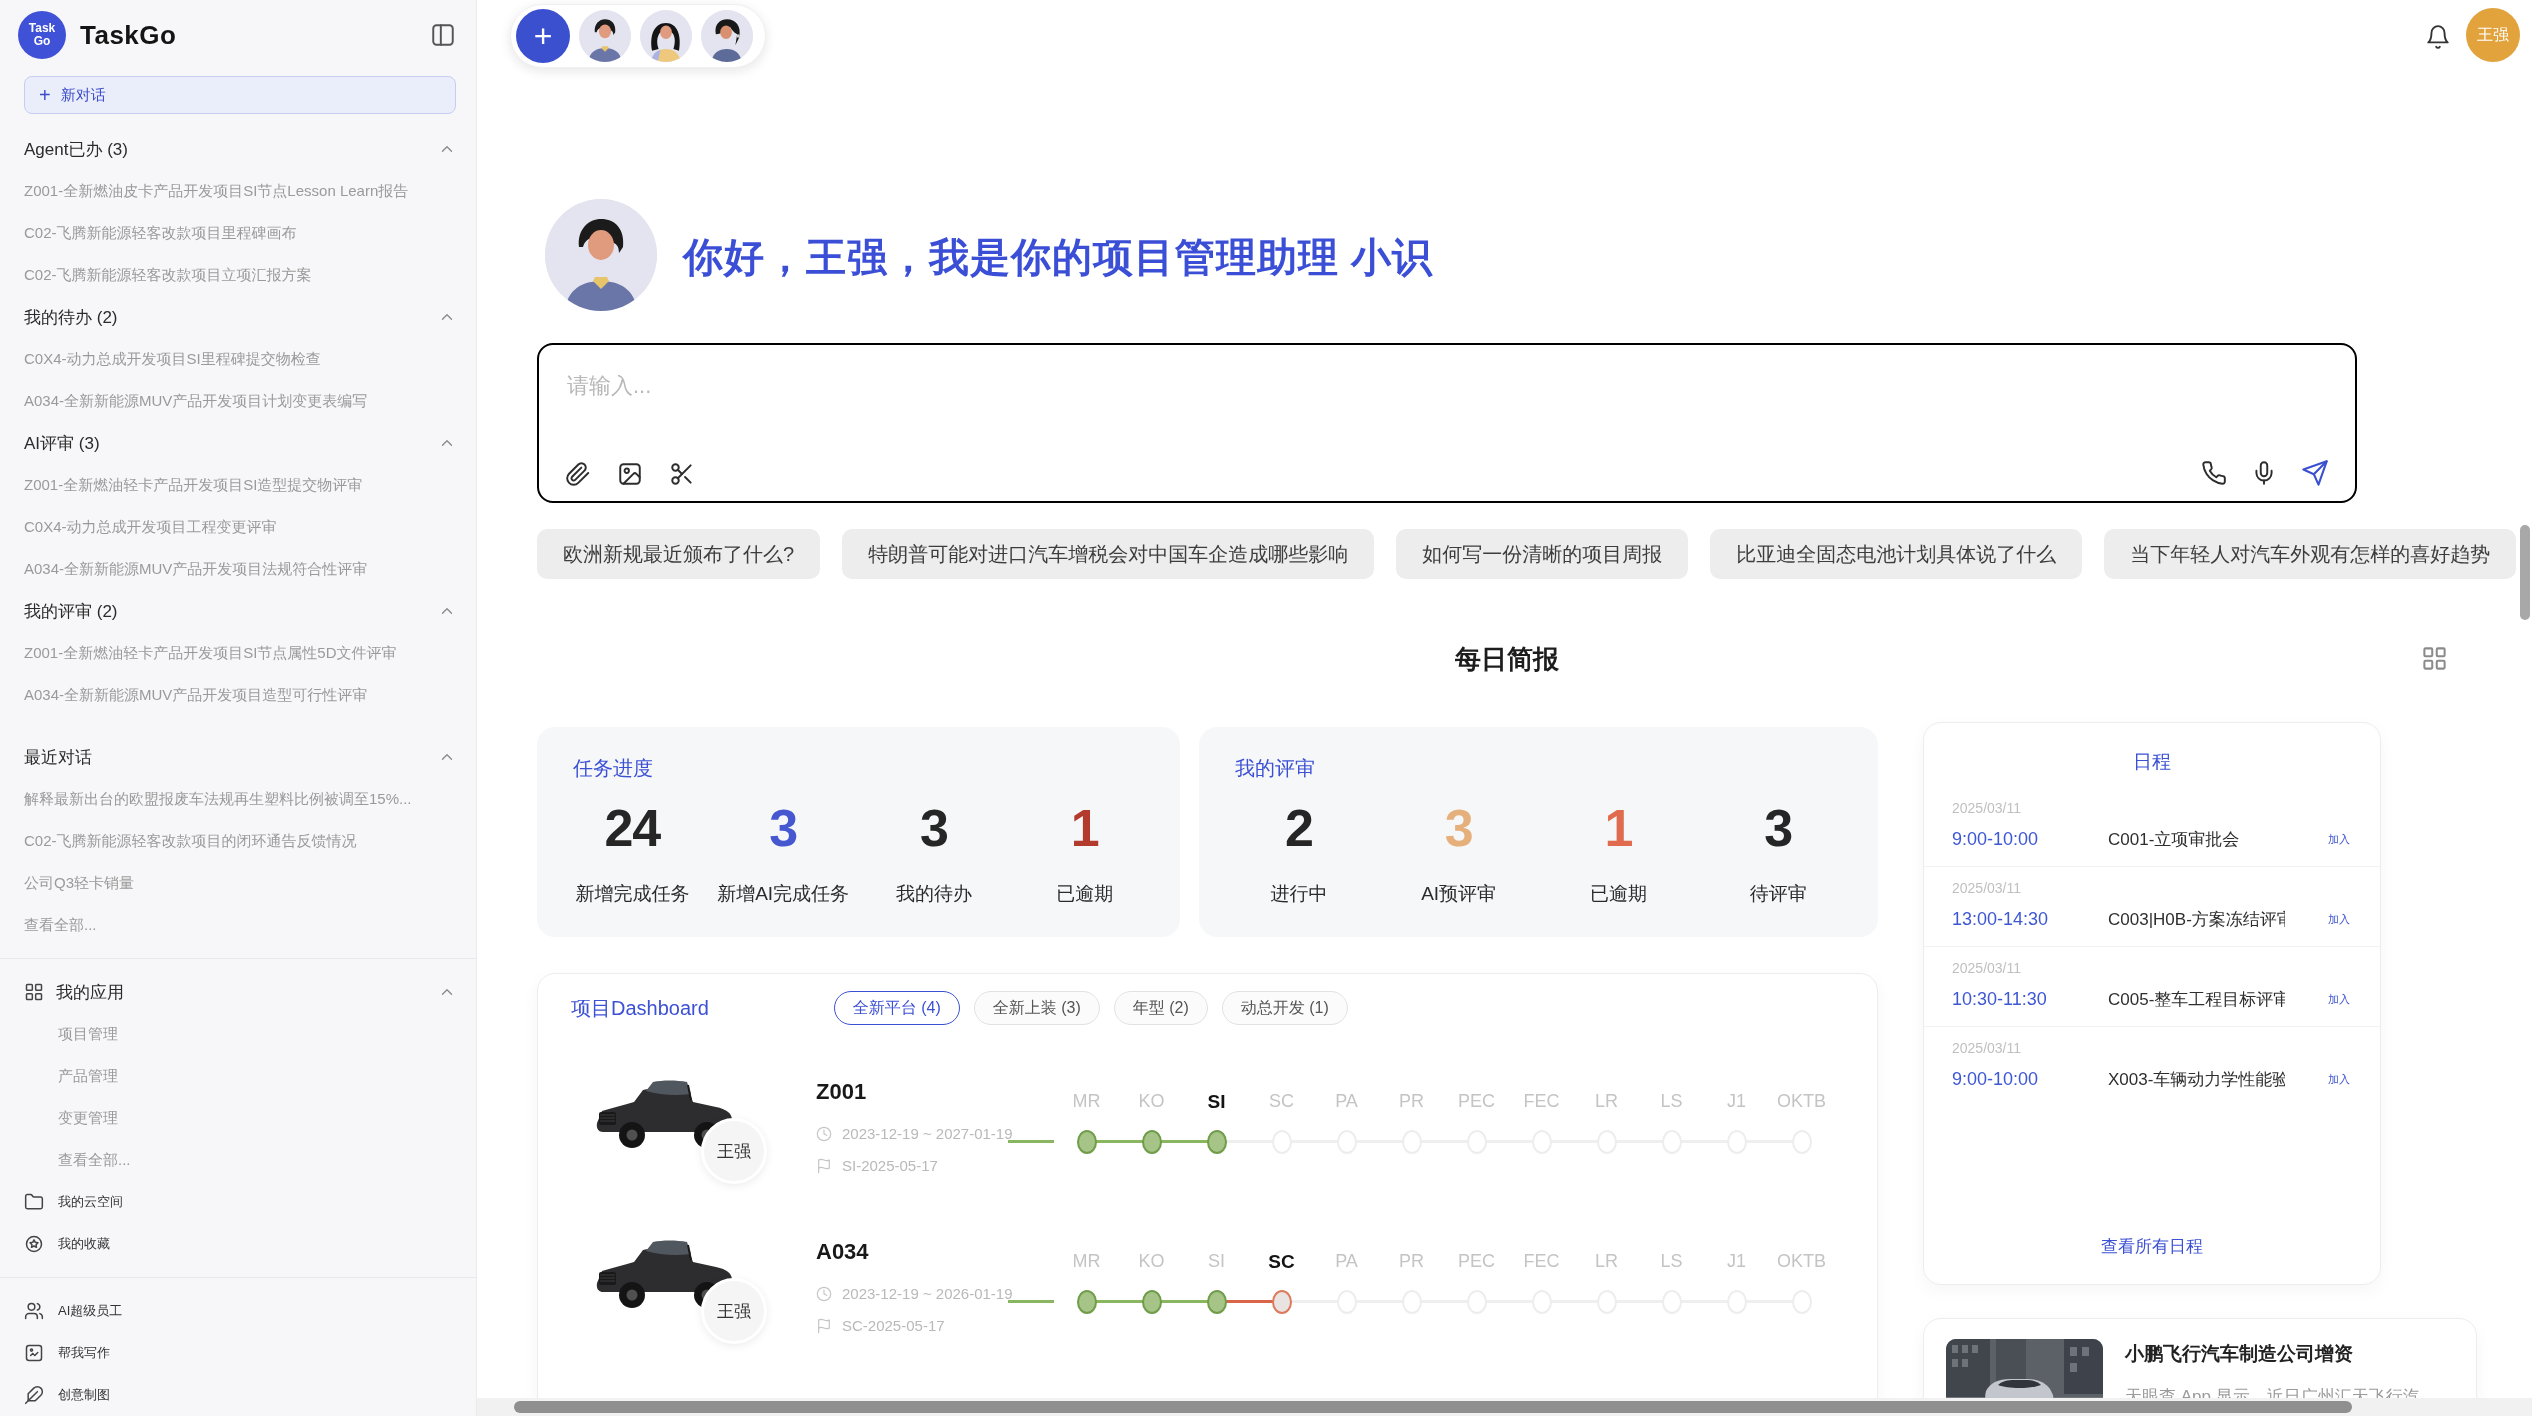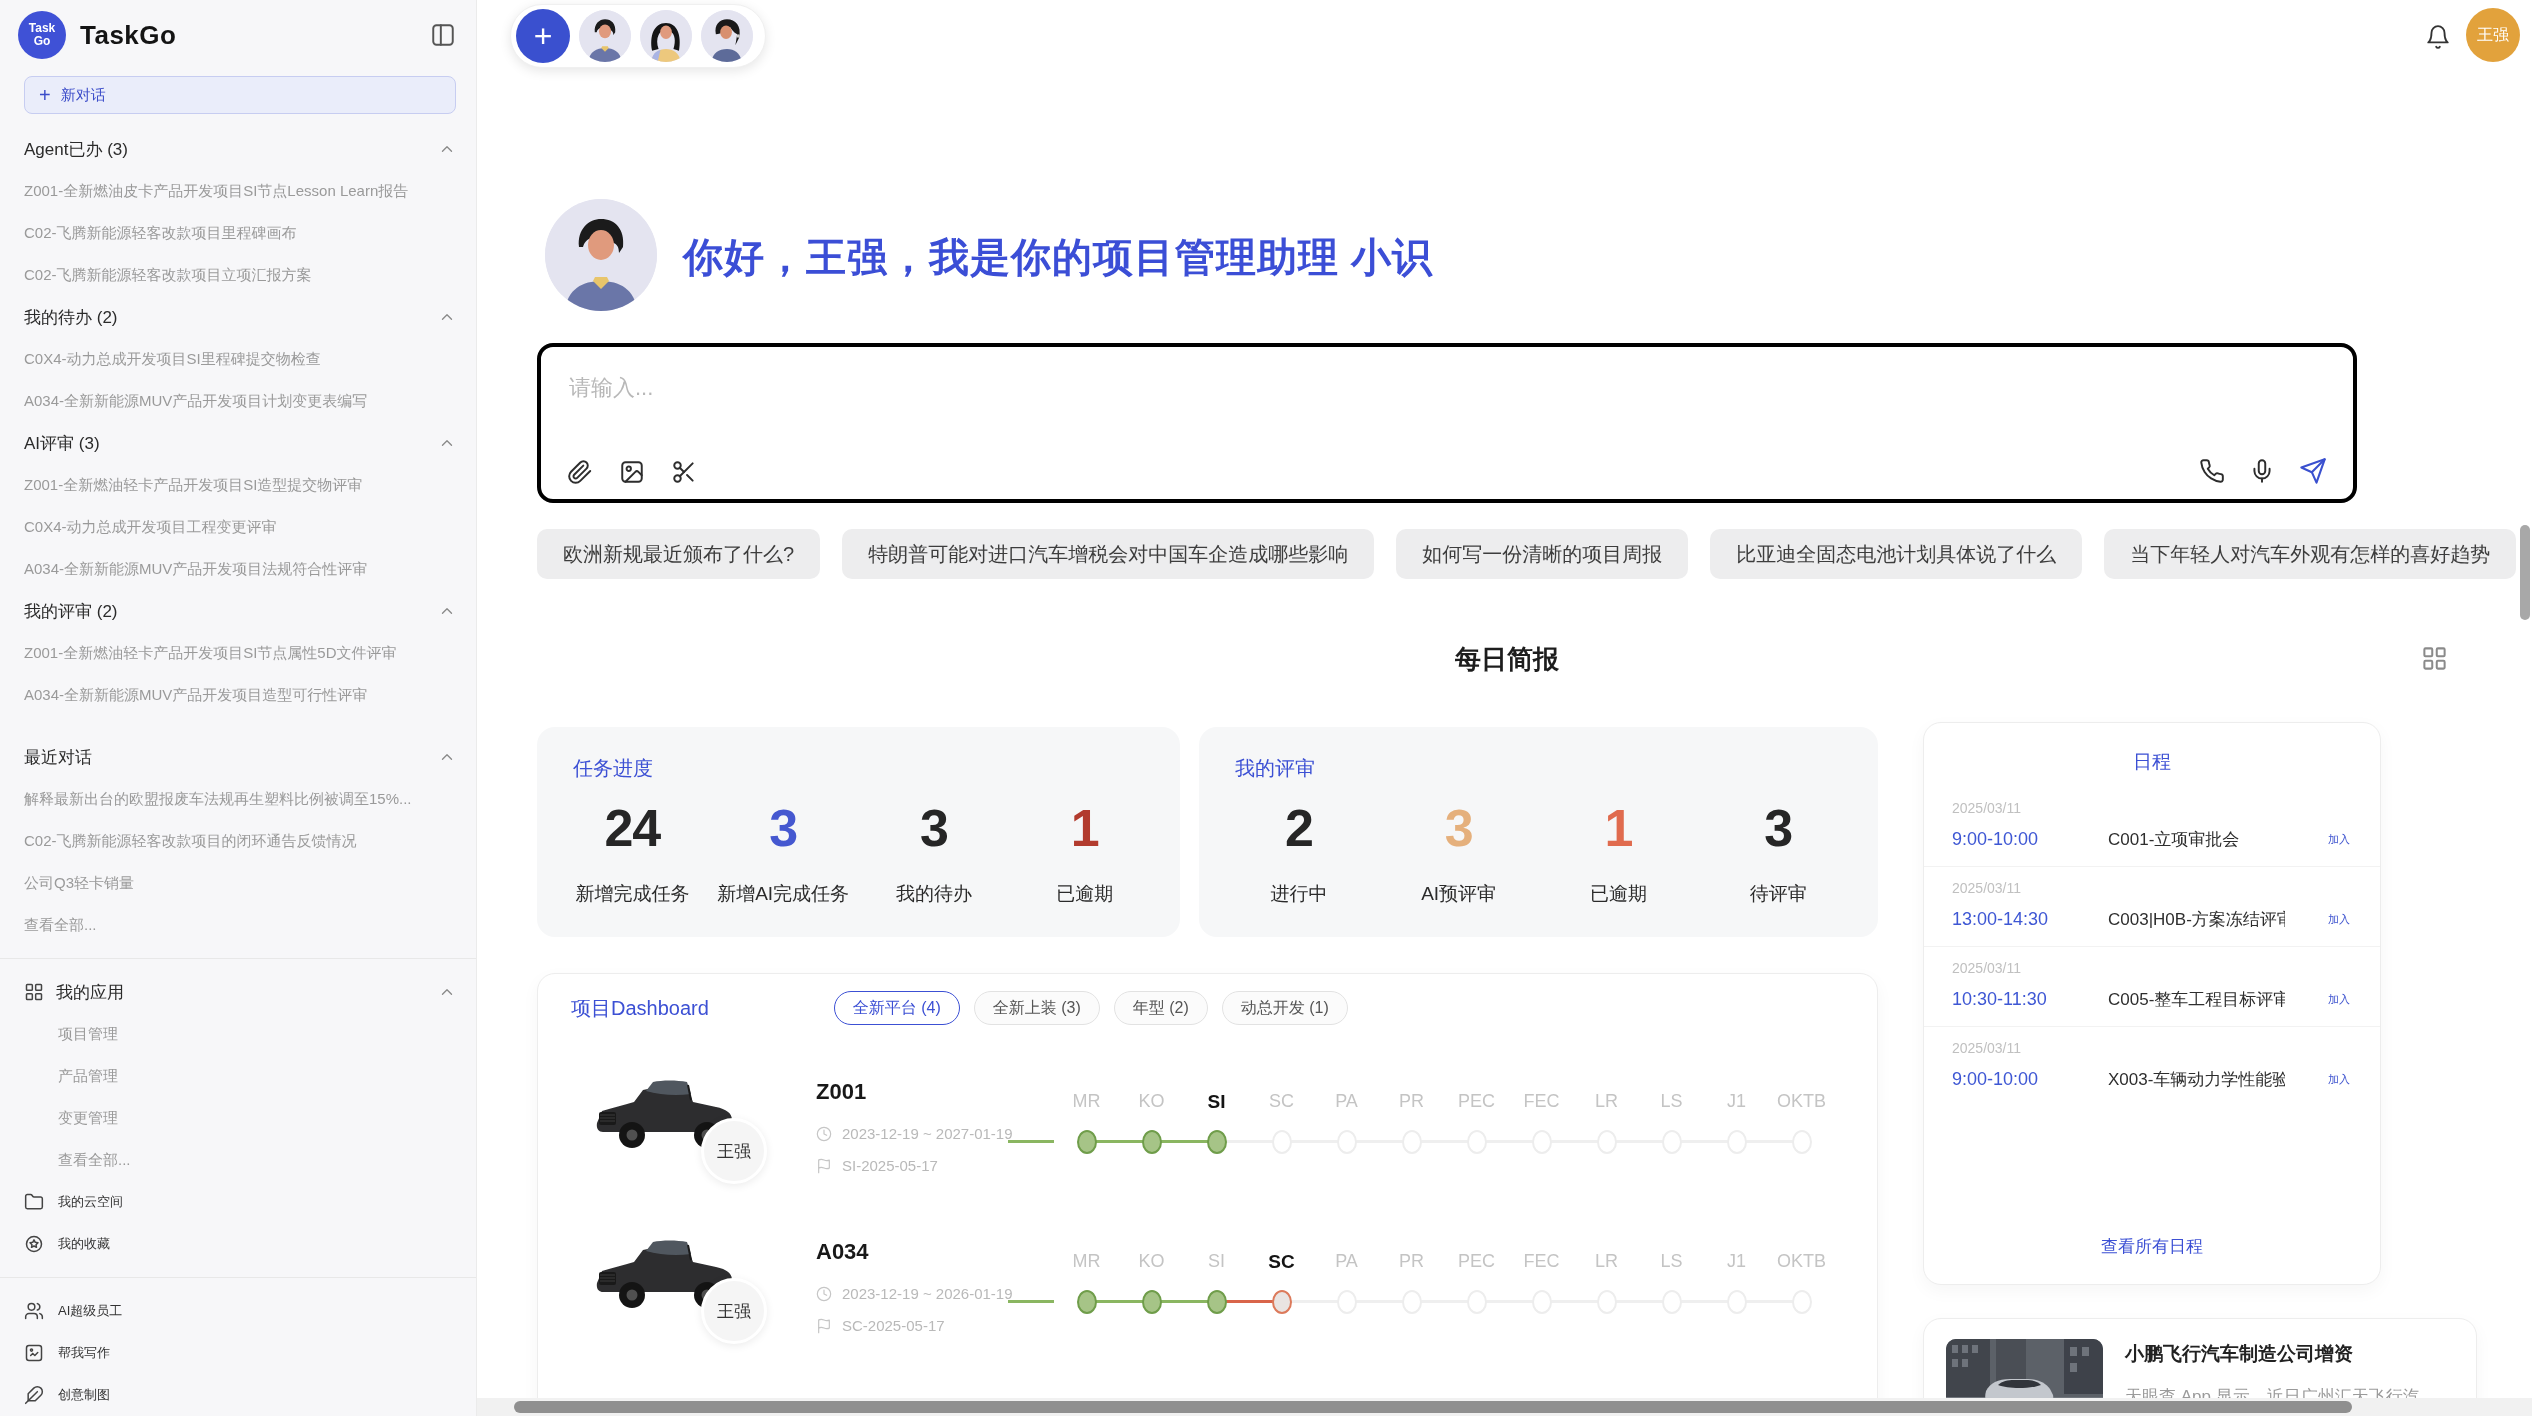--- a/index.html
+++ b/index.html
@@ -49,21 +49,21 @@
     background:#e2a23c; color:#fff; display:flex; align-items:center; justify-content:center;
     font-size:16px; cursor:pointer; }
 
   .greet-avatar { position:absolute; left:68px; top:199px; width:112px; height:112px;
     border-radius:50%; overflow:hidden; background:#e4e4f0; }
   .greet-avatar svg { display:block; width:100%; height:100%; }
   .greet-text { position:absolute; left:206px; top:230px; font-size:40px; font-weight:bold;
     color:#3b4ed6; letter-spacing:1px; }
 
   .input-box { position:absolute; left:60px; top:343px; width:1820px; height:160px;
-    border:4px solid #000000; border-radius:16px; background:#fff; cursor:text; }
+    border:2px solid #000000; border-radius:16px; background:#fff; cursor:text; }
   .placeholder { position:absolute; left:28px; top:26px; font-size:22px; color:#b8b8b8; }
   .in-icons { position:absolute; left:26px; bottom:14px; display:flex; gap:26px; color:#2d2d2d; }
   .in-actions { position:absolute; right:26px; bottom:14px; display:flex; gap:24px; align-items:center; color:#2d2d2d; }
   .in-icons span, .in-actions span { display:flex; cursor:pointer; }
 
   .chips { position:absolute; left:60px; top:529px; width:1940px; display:flex; gap:22px; }
   .chip { height:50px; line-height:50px; padding:0 26px; background:#ededee; border-radius:10px;
     font-size:20px; color:#3d3d3d; white-space:nowrap; cursor:pointer; }
 
   .brief-title { position:absolute; left:60px; top:642px; width:1940px; text-align:center;

